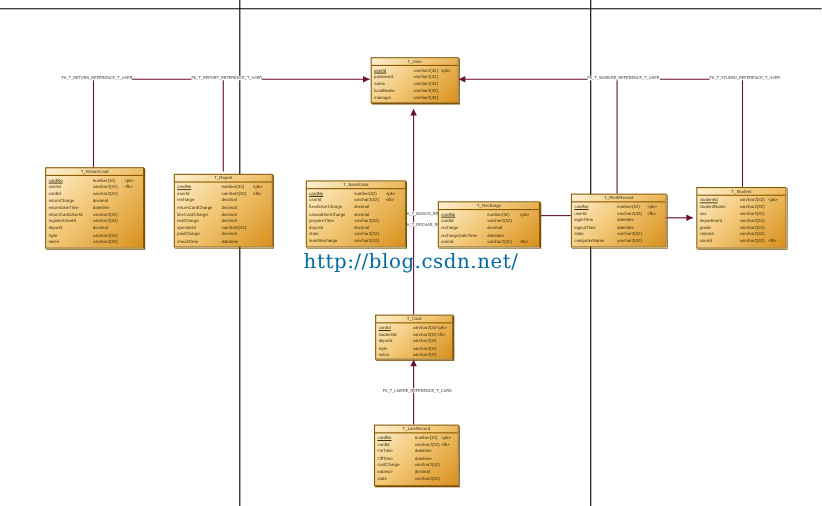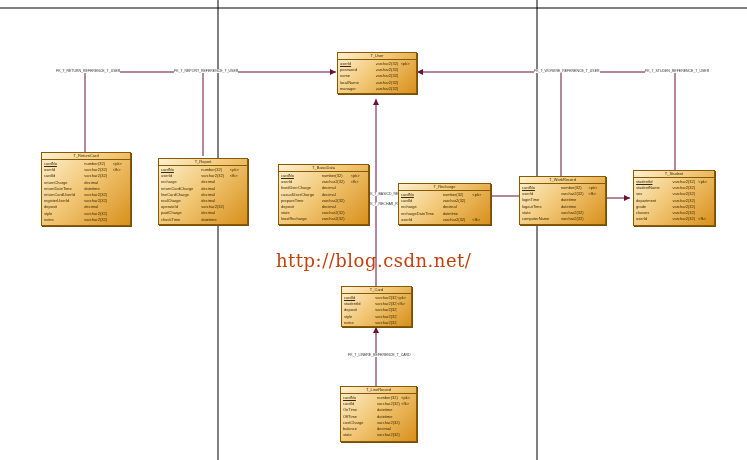--- a/index.html
+++ b/index.html
@@ -8,21 +8,21 @@
   svg.lines{position:absolute;left:0;top:0;width:747px;height:460px;}
   .ent{position:absolute;border:1px solid #8a5a00;background:linear-gradient(135deg,#fdf0d0 0%,#f2c878 45%,#d8901c 100%);box-shadow:1px 1px 0 #7a4e00;font-size:4px;line-height:6.2px;color:#3a2a00;}
   .ent .title{text-align:center;border-bottom:1px solid #8a5a00;height:6px;line-height:6px;font-size:4px;}
   .ent .rows{padding:1px 2px;}
   .ent .row{display:flex;white-space:nowrap;height:6.2px;}
   .ent .c1{width:48%;overflow:hidden;}
   .ent .c2{width:34%;overflow:hidden;}
   .ent .c3{width:18%;overflow:hidden;}
   .ent .pk .c1{text-decoration:underline;}
   .lbl{position:absolute;font-size:3.5px;color:#333;white-space:nowrap;background:#fff;line-height:4px;}
-  .wm{position:absolute;left:276px;top:228px;font-family:"DejaVu Serif",serif;font-size:18px;color:#c2410c;letter-spacing:0.5px;margin-top:22px;}
+  .wm{position:absolute;left:276px;top:228px;font-family:"DejaVu Serif",serif;font-size:18px;color:#0369a1;letter-spacing:0.5px;}
 </style>
 </head>
 <body>
 
 <div class="canvas">
   <svg class="lines" viewBox="0 0 747 460">
 
     <line x1="0" y1="8" x2="747" y2="8" stroke="#000" stroke-width="1"></line>
     <line x1="218" y1="0" x2="218" y2="460" stroke="#000" stroke-width="1"></line>
     <line x1="537" y1="0" x2="537" y2="460" stroke="#000" stroke-width="1"></line>

